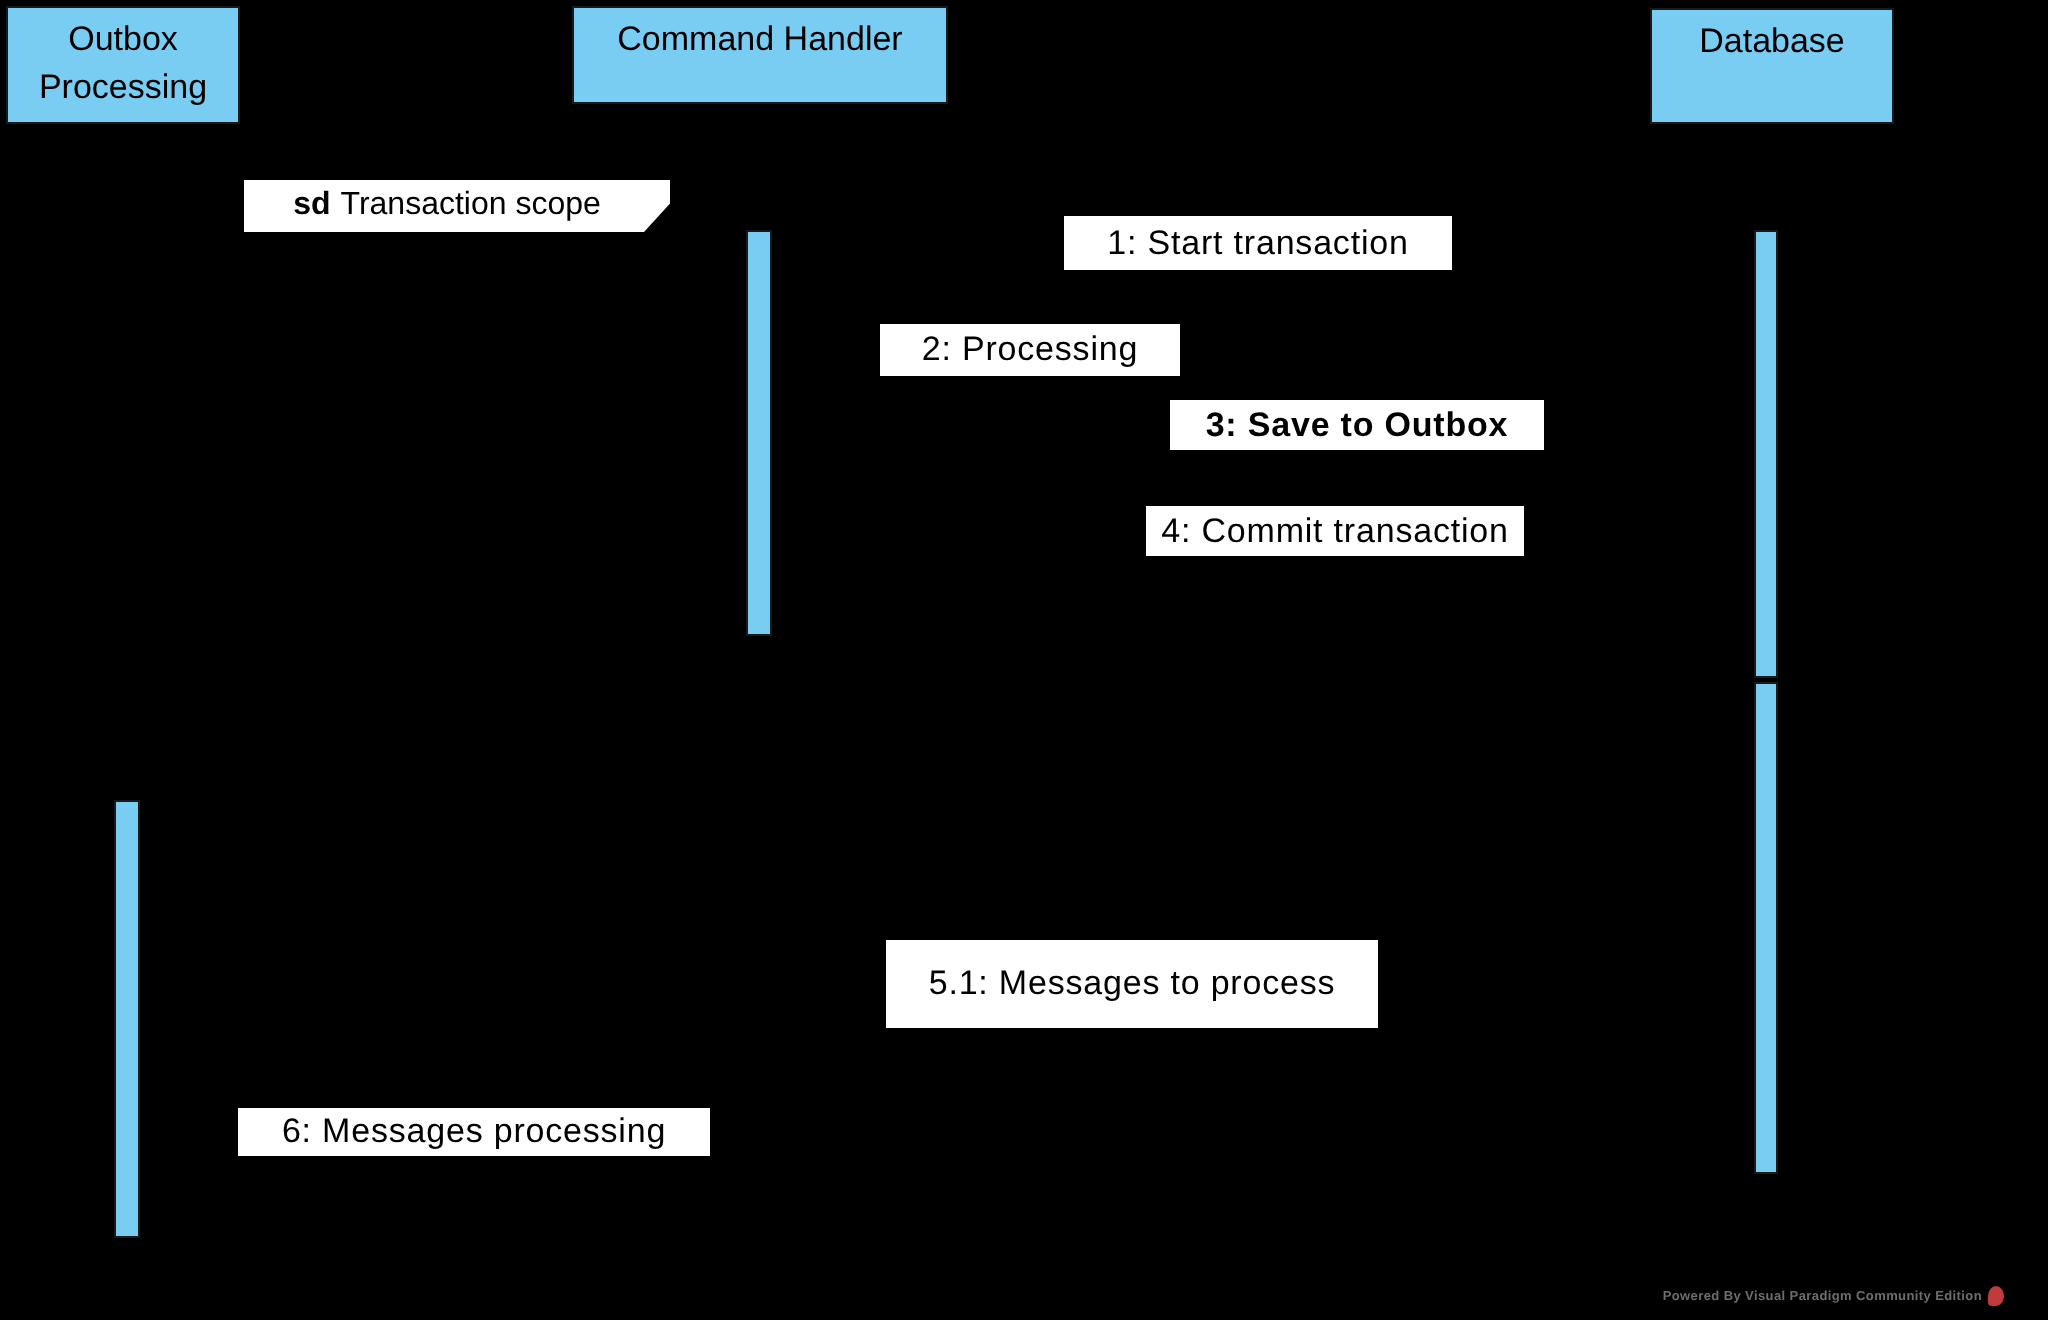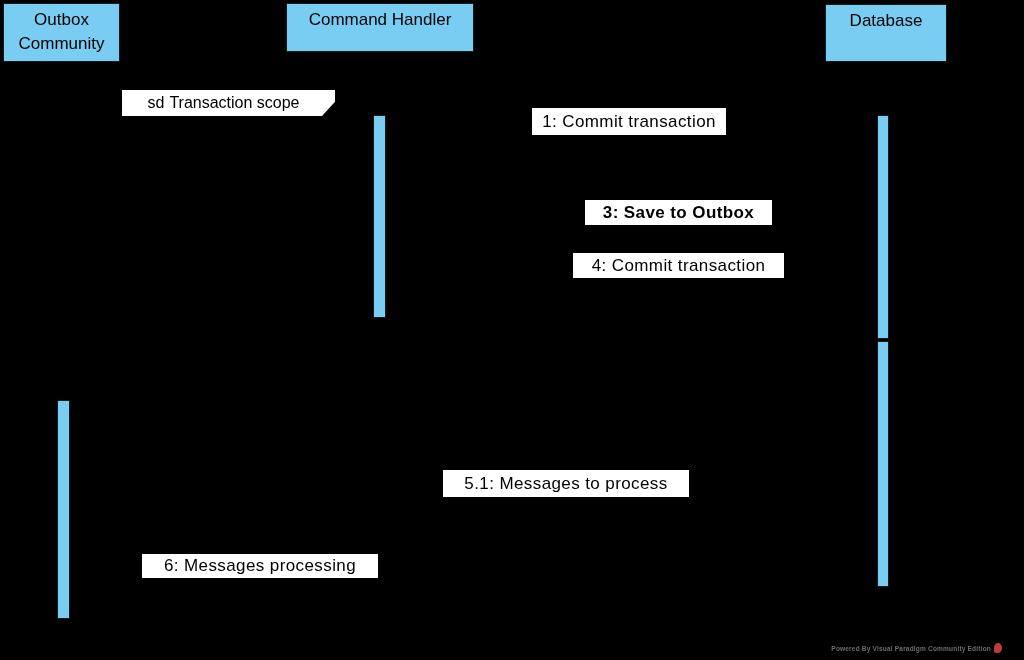--- a/index.html
+++ b/index.html
@@ -60,21 +60,21 @@
     left:122px;top:90px;width:213px;height:26px;
     background:var(--label-bg);
     color:#000;
     font-size:16px;
     display:flex;
     align-items:center;
     justify-content:center;
     clip-path:polygon(0 0,100% 0,100% 45%,calc(100% - 13px) 100%,0 100%);
     padding-right:10px;
   }
-  .fragment-label .op{font-weight:normal;margin-right:5px;}
+  .fragment-label .op{font-weight:bold;margin-right:5px;}
   
   .watermark{
     position:absolute;
     right:22px;
     bottom:7px;
     display:flex;
     align-items:center;
     gap:3px;
   }
   .watermark .wm-text{
@@ -91,38 +91,39 @@
 </style>
 </head>
 <body>
 
 <div class="diagram">
 
   <div class="lifeline" style="left:61px;top:62px;height:570px;"></div>
   <div class="lifeline" style="left:380px;top:62px;height:570px;"></div>
   <div class="lifeline" style="left:883px;top:62px;height:570px;"></div>
 
-  <div class="participant" style="left:3px;top:3px;width:117px;height:59px;">Outbox Community</div>
+  <div class="participant" style="left:3px;top:3px;width:117px;height:59px;">Outbox Processing</div>
   <div class="participant" style="left:286px;top:3px;width:188px;height:49px;">Command Handler</div>
   <div class="participant" style="left:825px;top:4px;width:122px;height:58px;">Database</div>
 
   <div class="fragment-label">
     <span class="op">sd</span>
     <span>Transaction scope</span>
   </div>
 
   <div class="activation" style="left:373px;top:115px;width:13px;height:203px;"></div>
   <div class="activation" style="left:877px;top:115px;width:12px;height:224px;"></div>
   <div class="activation" style="left:877px;top:341px;width:12px;height:246px;"></div>
   <div class="activation" style="left:57px;top:400px;width:13px;height:219px;"></div>
 
-  <div class="msg" style="left:532px;top:108px;width:194px;height:27px;">1: Commit transaction</div>
+  <div class="msg" style="left:532px;top:108px;width:194px;height:27px;">1: Start transaction</div>
+  <div class="msg" style="left:440px;top:162px;width:150px;height:26px;">2: Processing</div>
   <div class="msg" style="left:585px;top:200px;width:187px;height:25px;font-weight:bold;">3: Save to Outbox</div>
-  <div class="msg" style="left:573px;top:253px;width:211px;height:25px;">4: Commit transaction</div>
-  <div class="msg" style="left:443px;top:470px;width:246px;height:27px;">5.1: Messages to process</div>
-  <div class="msg" style="left:142px;top:554px;width:236px;height:24px;">6: Messages processing</div>
+  <div class="msg" style="left:573px;top:253px;width:189px;height:25px;">4: Commit transaction</div>
+  <div class="msg" style="left:443px;top:470px;width:246px;height:44px;">5.1: Messages to process</div>
+  <div class="msg" style="left:119px;top:554px;width:236px;height:24px;">6: Messages processing</div>
 
   <div class="watermark">
     <span class="wm-text">Powered By Visual Paradigm Community Edition</span>
     <span class="wm-logo"></span>
   </div>
 
 </div>
 
 </body></html>

